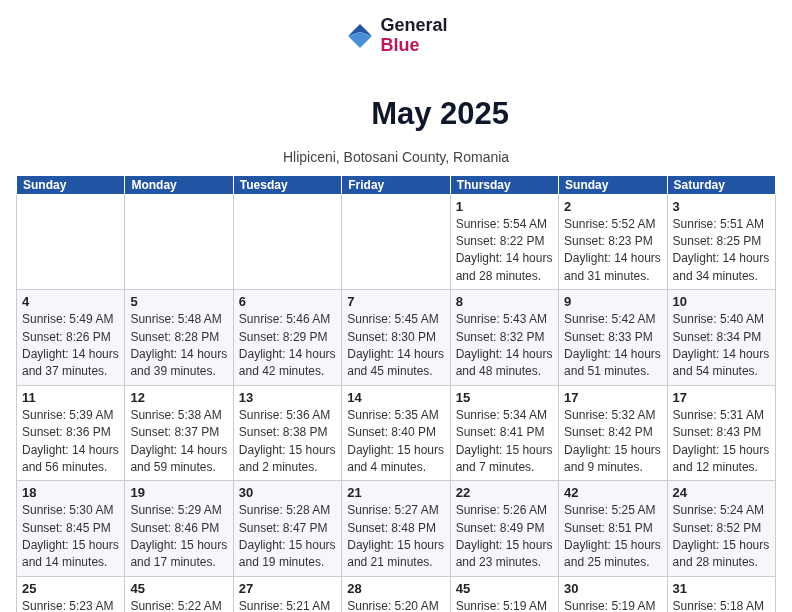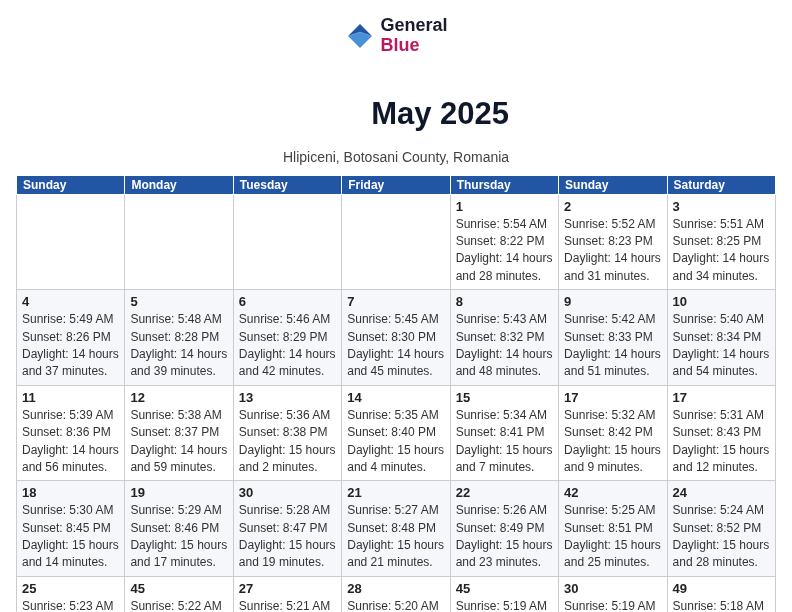--- a/index.html
+++ b/index.html
@@ -256,18 +256,18 @@
         </td>
         <td>
           <span class="day-num">45</span>
           <div class="day-info">Sunrise: 5:19 AM<br>Sunset: 8:57 PM<br>Daylight: 15 hours and 37 minutes.</div>
         </td>
         <td>
           <span class="day-num">30</span>
           <div class="day-info">Sunrise: 5:19 AM<br>Sunset: 8:58 PM<br>Daylight: 15 hours and 39 minutes.</div>
         </td>
         <td>
-          <span class="day-num">49</span>
+          <span class="day-num">31</span>
           <div class="day-info">Sunrise: 5:18 AM<br>Sunset: 8:59 PM<br>Daylight: 15 hours and 41 minutes.</div>
         </td>
       </tr>
     </tbody>
 </table>
 
 </body></html>

